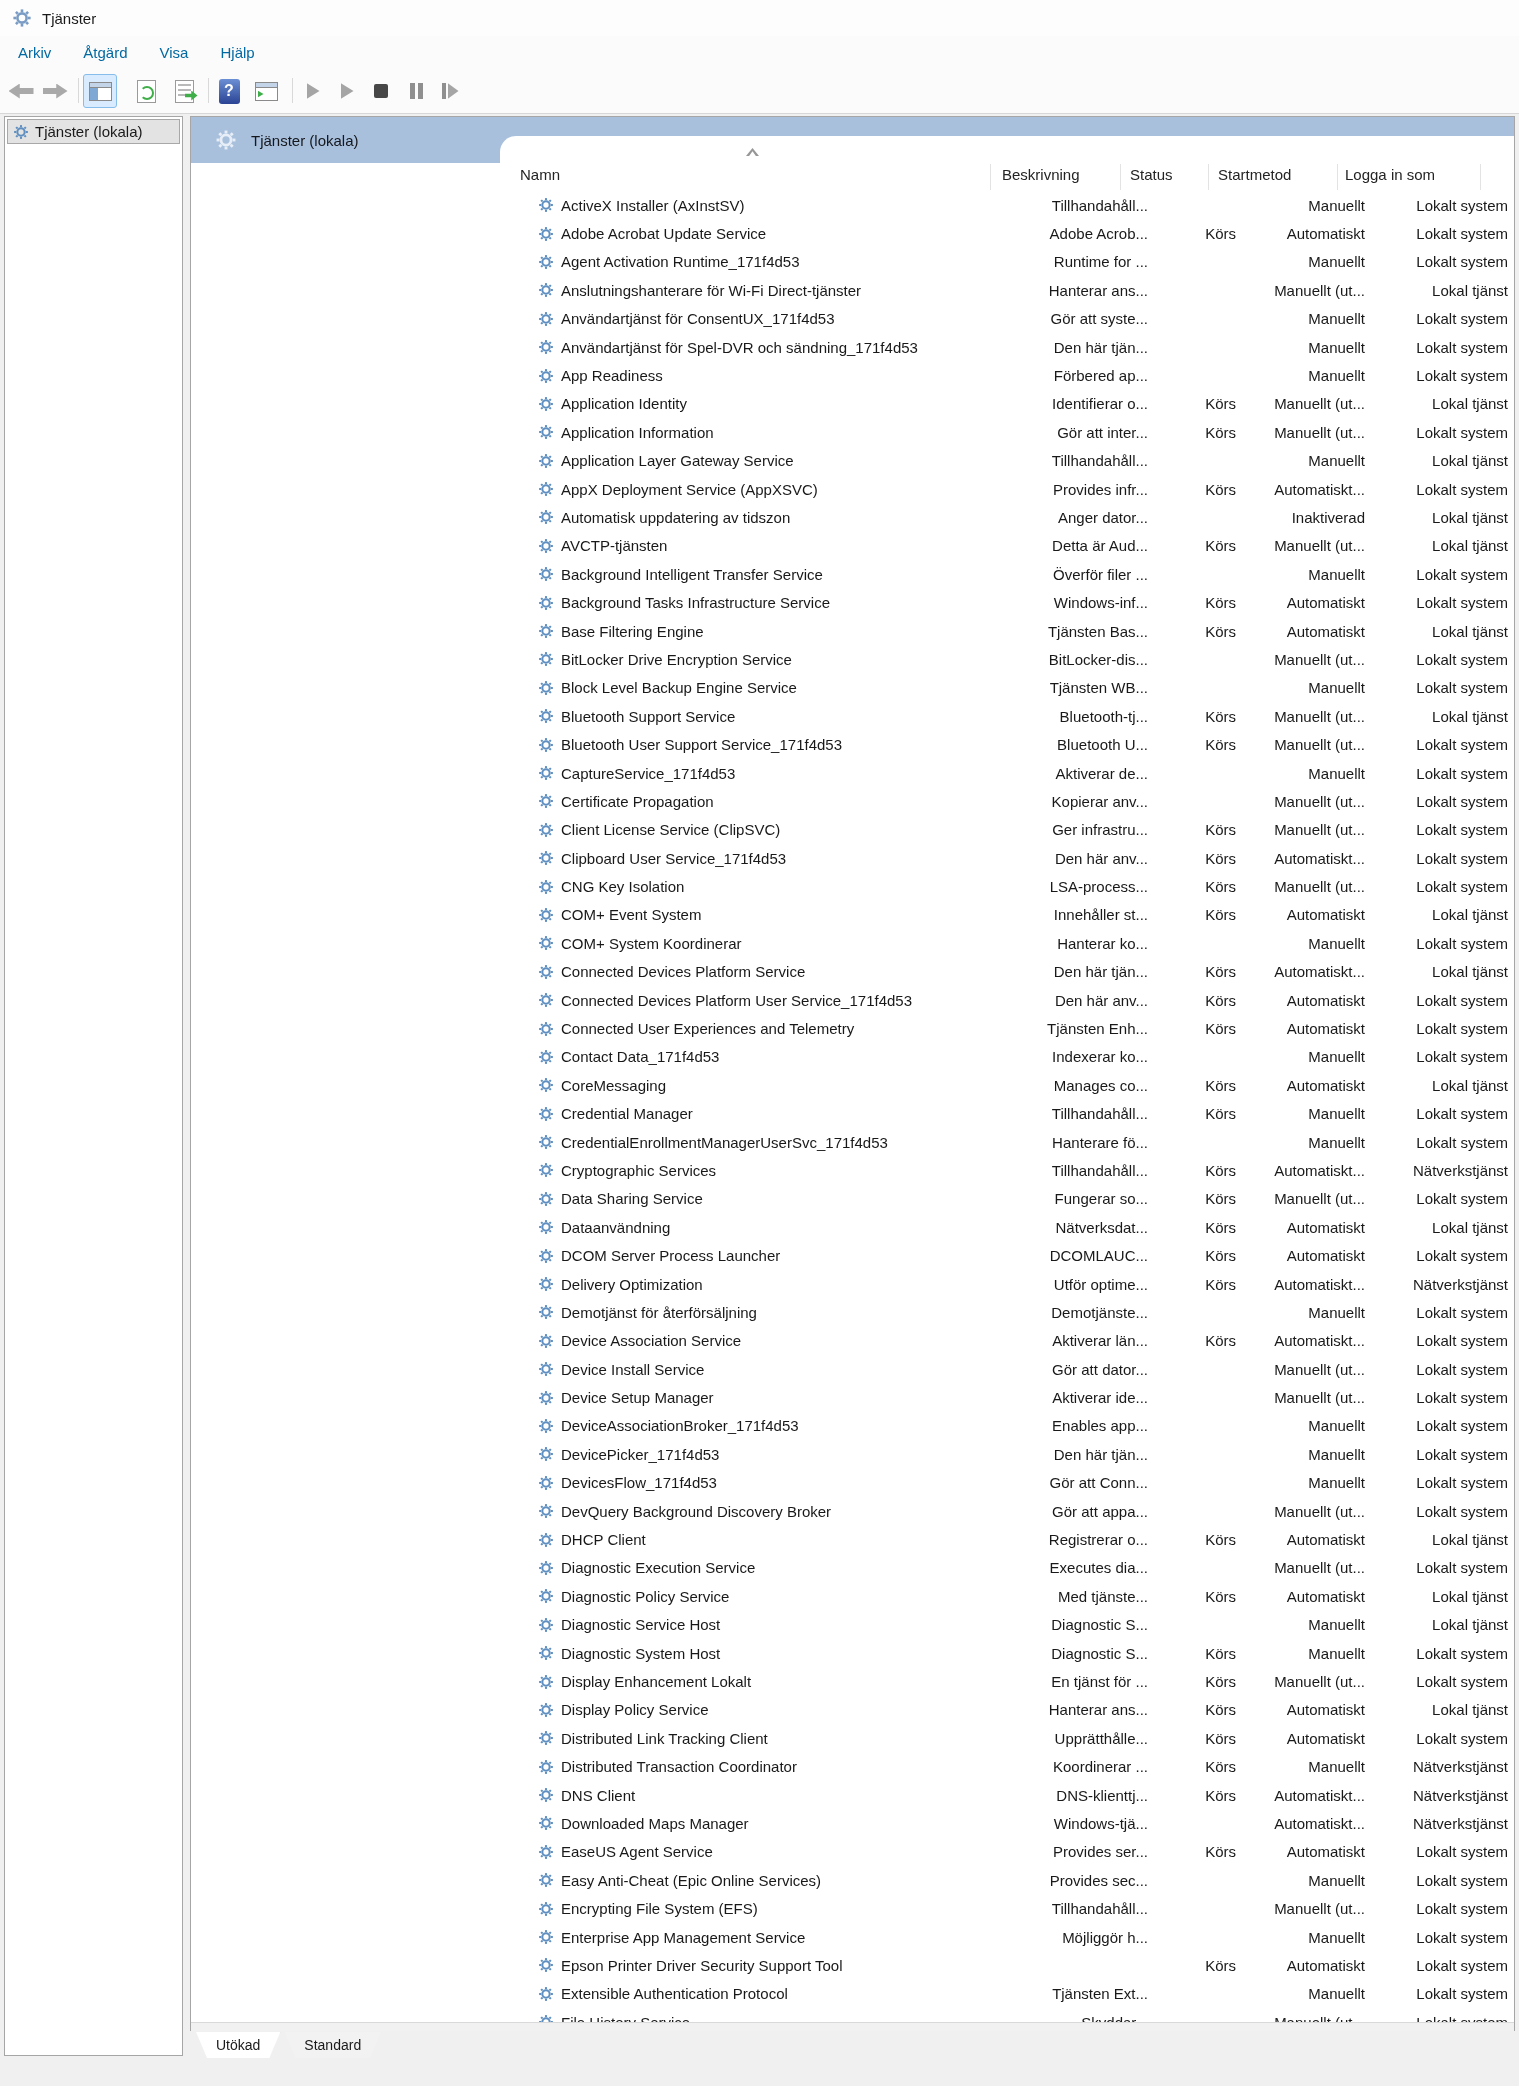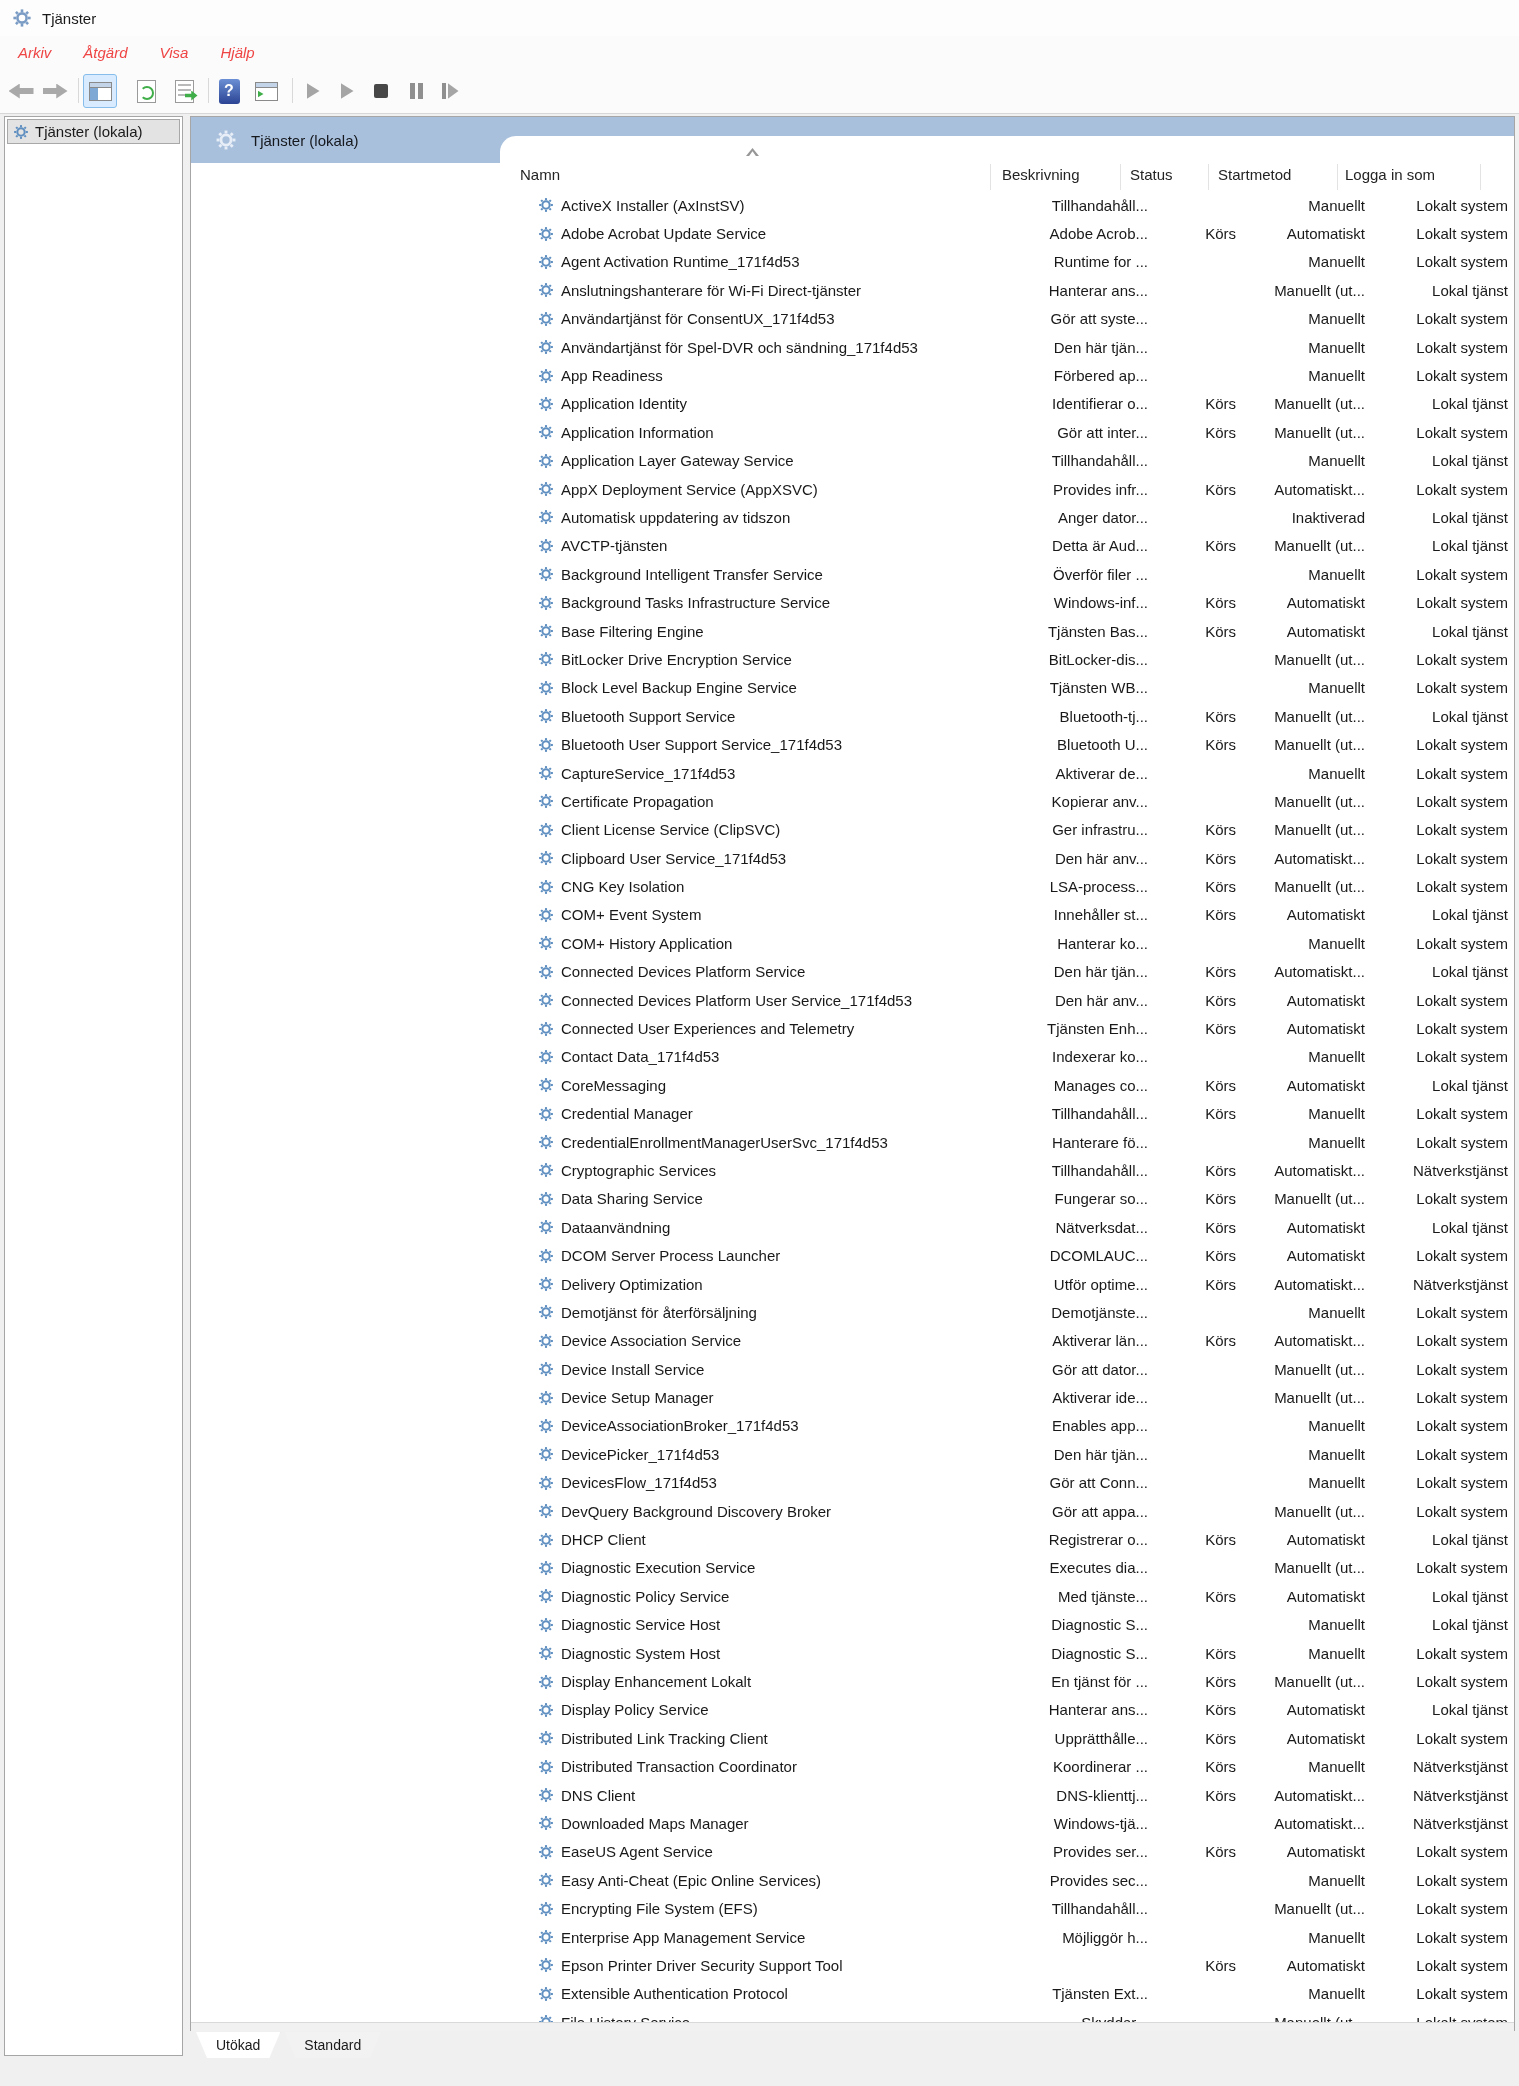--- a/index.html
+++ b/index.html
@@ -5,21 +5,21 @@
   html,body{margin:0;padding:0;}
   body{width:1519px;height:2086px;overflow:hidden;font-family:"Liberation Sans",sans-serif;background:#f0f0f0;}
   .screen{position:absolute;left:0;top:0;width:1519px;height:2086px;background:#f0f0f0;}
 
   
   .titlebar{position:absolute;left:0;top:0;width:1519px;height:36px;background:#fdfdfd;display:flex;align-items:center;}
   .titlebar .app-gear{width:20px;height:20px;margin-left:12px;color:#7a9cc4;}
   .titlebar .title-text{margin-left:10px;font-size:15px;color:#1a1a1a;}
 
   .menubar{position:absolute;left:0;top:36px;width:1519px;height:33px;background:#fbfbfb;display:flex;align-items:center;}
-  .menu-item{padding:0 16px;font-size:15px;color:#ef4444;height:100%;display:flex;align-items:center;cursor:default;font-style:italic;}
+  .menu-item{padding:0 16px;font-size:15px;color:#0369a1;height:100%;display:flex;align-items:center;cursor:default;}
   .menu-item:first-child{margin-left:2px;}
 
   .toolbar{position:absolute;left:0;top:69px;width:1519px;height:44px;background:#fbfbfb;border-bottom:1px solid #d7d7d7;}
   .tb-btn{position:absolute;top:5px;width:32px;height:32px;display:flex;align-items:center;justify-content:center;border:1px solid transparent;border-radius:3px;}
   .tb-btn.active{background:#d9ecff;border-color:#86bdea;}
   .tb-sep{position:absolute;top:9px;width:1px;height:25px;background:#d9d9d9;}
 
   .icon-arrow{width:25px;height:15px;background:#a9a9a9;}
   .icon-arrow.left{clip-path:polygon(0 50%,45% 0,45% 30%,100% 30%,100% 70%,45% 70%,45% 100%);}
   .icon-arrow.right{clip-path:polygon(100% 50%,55% 0,55% 30%,0 30%,0 70%,55% 70%,55% 100%);}
@@ -514,21 +514,21 @@
     <div class="cell c-desc">Innehåller st...</div>
     <div class="cell c-status">Körs</div>
     <div class="cell c-start">Automatiskt</div>
     <div class="cell c-logon">Lokal tjänst</div>
   </div>
       <div class="svc-row">
     <div class="cell c-name">
       <svg class="gear-sm">
             <use href="#gear"></use>
           </svg>
-      <span>COM+ History Application</span>
+      <span>COM+ System Koordinerar</span>
     </div>
     <div class="cell c-desc">Hanterar ko...</div>
     <div class="cell c-status"></div>
     <div class="cell c-start">Manuellt</div>
     <div class="cell c-logon">Lokalt system</div>
   </div>
       <div class="svc-row">
     <div class="cell c-name">
       <svg class="gear-sm">
             <use href="#gear"></use>

